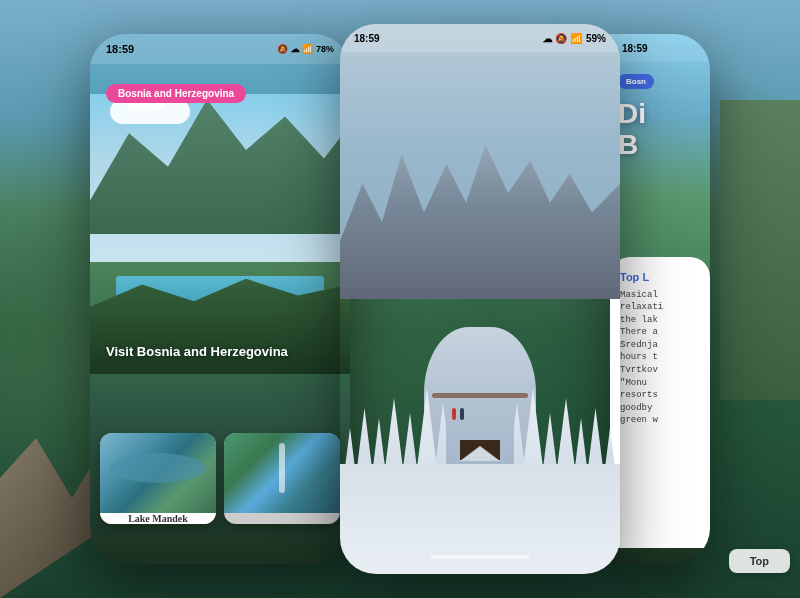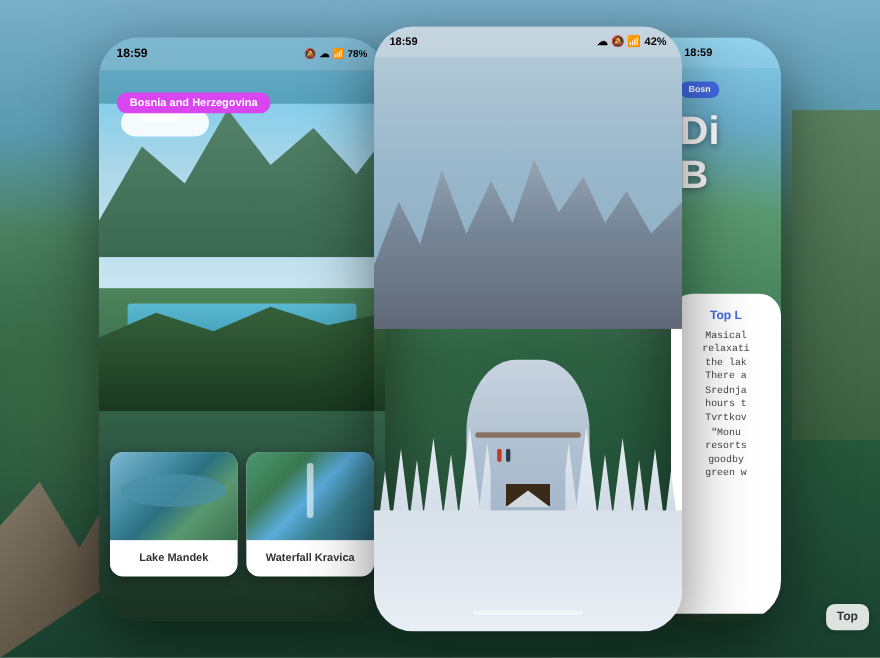--- a/index.html
+++ b/index.html
@@ -199,21 +199,21 @@
       display: flex;
       align-items: center;
       gap: 3px;
       font-size: 9px;
     }
 
     .badge-bh {
       position: absolute;
       top: 50px;
       left: 16px;
-      background: #d946ef;
+      background: #ec4899;
       color: white;
       padding: 4px 12px;
       border-radius: 15px;
       font-size: 10px;
       font-weight: 600;
       z-index: 10;
     }
 
     .main-title {
       position: absolute;
@@ -287,24 +287,25 @@
       top: 10px; left: 50%;
       width: 6px; height: 50px;
       background: rgba(255,255,255,0.6);
       border-radius: 3px;
       transform: translateX(-50%);
     }
 
     .mini-card-label {
       background: white;
       text-align: center;
-      padding: 11px 4px;
+      padding: 0 4px;
       font-size: 10px;
       font-weight: 600;
       color: #333;
+      font-family: Liberation Serif, serif;
     }
 
     .phone2-winter-scene {
       position: absolute;
       inset: 0;
       overflow: hidden;
     }
 
     
     .w-sky {
@@ -392,38 +393,37 @@
       font-size: 8px;
       font-weight: 700;
       z-index: 10;
     }
 
     .phone3-title {
       position: absolute;
       top: 65px;
       left: 8px;
       color: white;
-      font-size: 36px;
+      font-size: 28px;
       font-weight: 900;
       line-height: 1.1;
       z-index: 10;
       text-shadow: 0 2px 6px rgba(0,0,0,0.4);
     }
 
     
     .phone3-card {
       position: absolute;
-      bottom: 6px;
+      bottom: 16px;
       left: 0; right: 0;
       height: 55%;
       background: white;
       border-radius: 20px 20px 0 0;
       padding: 14px 10px;
       z-index: 10;
-      text-align: center;
     }
 
     .phone3-card-title {
       font-size: 11px;
       font-weight: 800;
       color: #4169e1;
       margin-bottom: 6px;
     }
 
     .phone3-card-text {
@@ -433,21 +433,21 @@
       font-family: Liberation Mono, monospace;
     }
 
     
     .top-button {
       position: absolute;
       bottom: 25px;
       right: 10px;
       background: rgba(255,255,255,0.85);
       border-radius: 8px;
-      padding: 6px 10px;
+      padding: 6px 21px;
       font-size: 11px;
       font-weight: 600;
       color: #333;
       z-index: 20;
       box-shadow: 0 2px 8px rgba(0,0,0,0.2);
       text-align: center;
     }
 
     
     .w-people {
@@ -497,29 +497,29 @@
           <div class="status-icons">
             <span>🔕 ☁ 📶 78%</span>
           </div>
         </div>
 
         <div class="badge-bh">Bosnia and Herzegovina</div>
 
         <div class="main-title">
         </div>
 
+        <div class="subtitle-text">Visit Bosnia and Herzegovina</div>
 
         <div class="mini-cards">
           <div class="mini-card">
             <div class="mini-card-img mini-card-img-lake"></div>
             <div class="mini-card-label">Lake Mandek</div>
           </div>
           <div class="mini-card">
             <div class="mini-card-img mini-card-img-waterfall"></div>
-            <div class="mini-card-label">Waterfall Kravica</div>
           </div>
         </div>
       </div>
     </div>
   </div>
 
   <div class="phone phone-2">
     <div class="phone-screen">
       <div class="phone2-winter-scene">
 
@@ -560,21 +560,21 @@
         <div style="position:absolute; bottom:32%; left:33%; right:33%; height:5px; background:#8a7060; border-radius:3px; z-index:5;"></div>
 
         <div class="w-people">
           <div class="person" style="background:#c0392b;"></div>
           <div class="person" style="background:#2c3e50;"></div>
         </div>
       </div>
 
       <div class="phone2-status">
         <span>18:59</span>
-        <span>☁ 🔕 📶 42%</span>
+        <span>☁ 🔕 📶 59%</span>
       </div>
 
       <div class="phone2-bottom"></div>
     </div>
   </div>
 
   <div class="phone phone-3">
     <div class="phone-screen">
       <div class="phone3-content">
 

